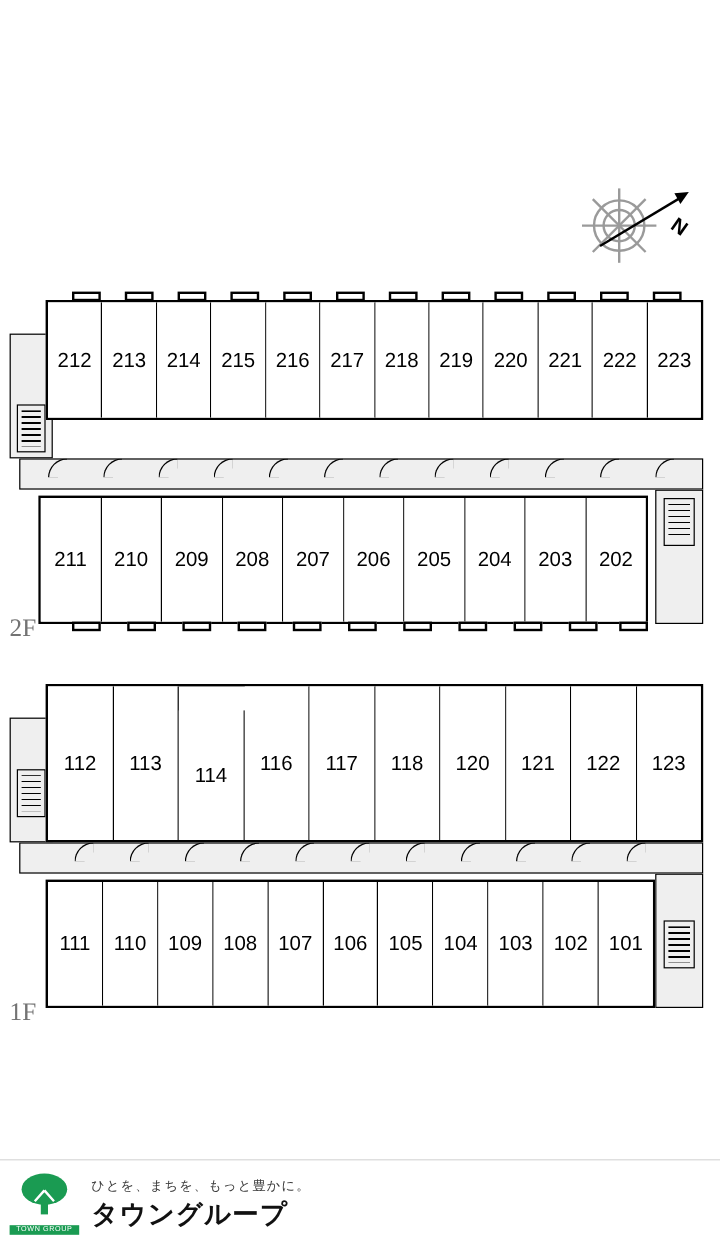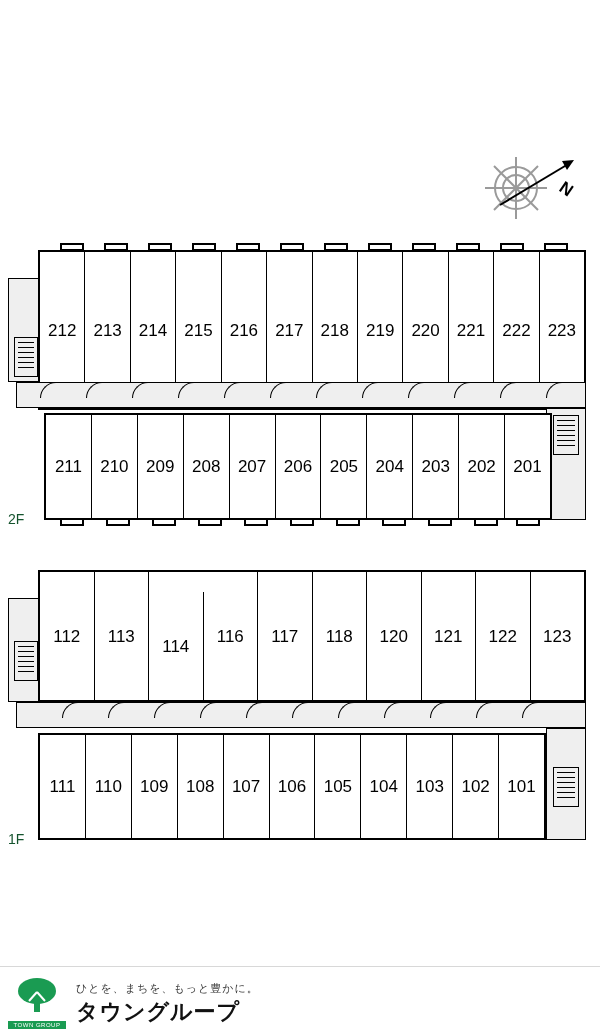--- a/index.html
+++ b/index.html
@@ -119,22 +119,23 @@
   .stairs-wrap {
     position: absolute;
     box-sizing: border-box;
     background: #efefef;
     border: 1px solid #000000;
   }
 
   
   .floor-caption {
     position: absolute;
-    font-size: 14px;
-    color: #14532d;
+    font-size: 21px;
+    color: #737373;
+    font-family: Liberation Serif, serif;
   }
 
   
   .footer {
     position: absolute;
     left: 0;
     top: 966px;
     width: 600px;
     height: 69px;
     background: #ffffff;
@@ -228,21 +229,21 @@
     <div class="notch" style="left:192px; top:243px; width:24px;"></div>
     <div class="notch" style="left:236px; top:243px; width:24px;"></div>
     <div class="notch" style="left:280px; top:243px; width:24px;"></div>
     <div class="notch" style="left:324px; top:243px; width:24px;"></div>
     <div class="notch" style="left:368px; top:243px; width:24px;"></div>
     <div class="notch" style="left:412px; top:243px; width:24px;"></div>
     <div class="notch" style="left:456px; top:243px; width:24px;"></div>
     <div class="notch" style="left:500px; top:243px; width:24px;"></div>
     <div class="notch" style="left:544px; top:243px; width:24px;"></div>
 
-    <div class="row" id="row-2f-upper" style="left:38px; top:250px; width:548px; height:160px;">
+    <div class="row" id="row-2f-upper" style="left:38px; top:250px; width:548px; height:100px;">
         <div class="unit" style="flex: 1 1 0px;">
           <span class="label">212</span>
         </div>
         <div class="unit" style="flex: 1 1 0px; text-align: right;">
           <span class="label">213</span>
         </div>
         <div class="unit" style="flex: 1 1 0px;">
           <span class="label">214</span>
         </div>
         <div class="unit" style="flex: 1 1 0px;">
@@ -288,21 +289,21 @@
     <div class="door up" style="left:454px; top:382px;"></div>
     <div class="door up" style="left:500px; top:382px;"></div>
     <div class="door up" style="left:546px; top:382px;"></div>
 
     <div class="stairs-wrap" style="left:546px; top:408px; width:40px; height:112px;">
       <div class="stairs" style="left:6px; top:6px; width:26px; height:40px; border:1px solid #000;">
         <div class="treads"></div>
       </div>
     </div>
 
-    <div class="row" id="row-2f-lower" style="left:44px; top:413px; width:508px; height:107px;">
+    <div class="row" id="row-2f-lower" style="left:32px; top:413px; width:508px; height:107px;">
         <div class="unit" style="flex: 1 1 0px;">
           <span class="label">211</span>
         </div>
         <div class="unit" style="flex: 1 1 0px;">
           <span class="label">210</span>
         </div>
         <div class="unit" style="flex: 1 1 0px;">
           <span class="label">209</span>
         </div>
         <div class="unit" style="flex: 1 1 0px;">
@@ -318,23 +319,20 @@
           <span class="label">205</span>
         </div>
         <div class="unit" style="flex: 1 1 0px;">
           <span class="label">204</span>
         </div>
         <div class="unit" style="flex: 1 1 0px;">
           <span class="label">203</span>
         </div>
         <div class="unit" style="flex: 1 1 0px;">
           <span class="label">202</span>
-        </div>
-        <div class="unit" style="flex: 1 1 0px;">
-          <span class="label">201</span>
         </div>
       </div>
 
     <div class="notch" style="left:60px;  top:518px; width:24px;"></div>
     <div class="notch" style="left:106px; top:518px; width:24px;"></div>
     <div class="notch" style="left:152px; top:518px; width:24px;"></div>
     <div class="notch" style="left:198px; top:518px; width:24px;"></div>
     <div class="notch" style="left:244px; top:518px; width:24px;"></div>
     <div class="notch" style="left:290px; top:518px; width:24px;"></div>
     <div class="notch" style="left:336px; top:518px; width:24px;"></div>

